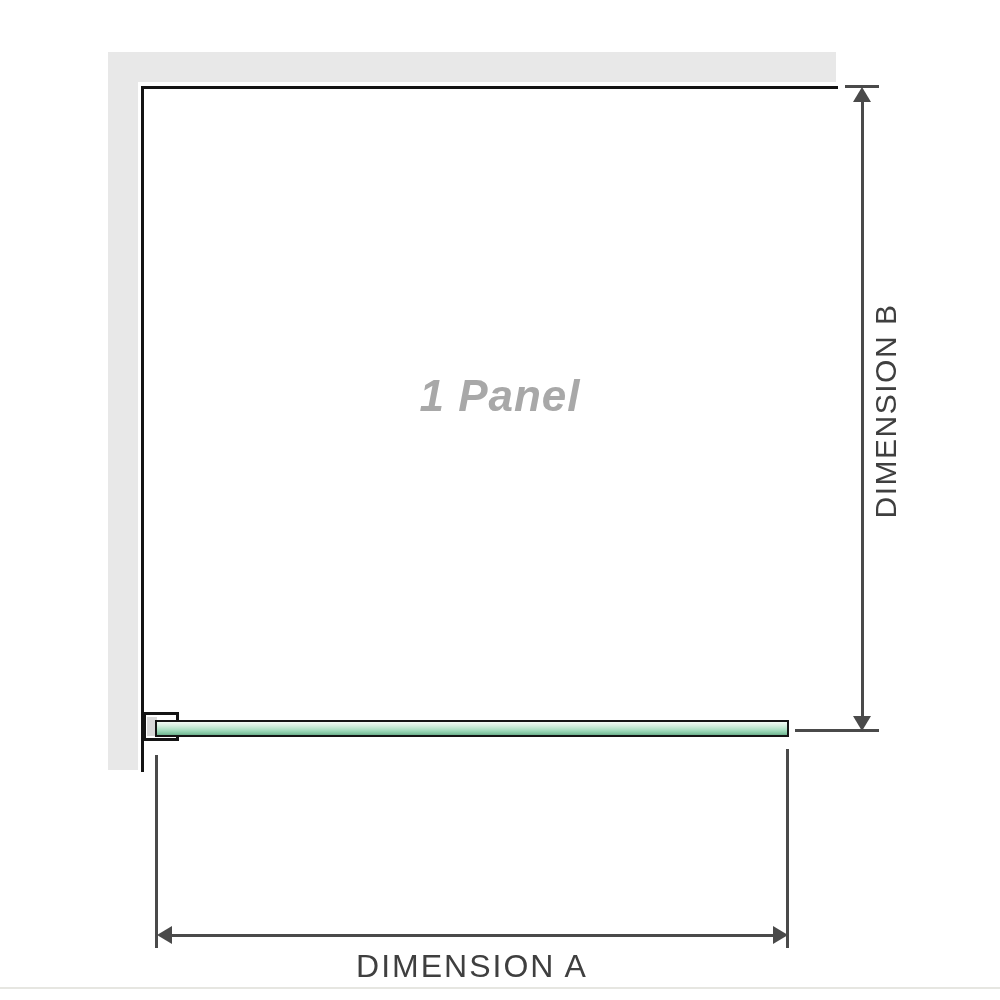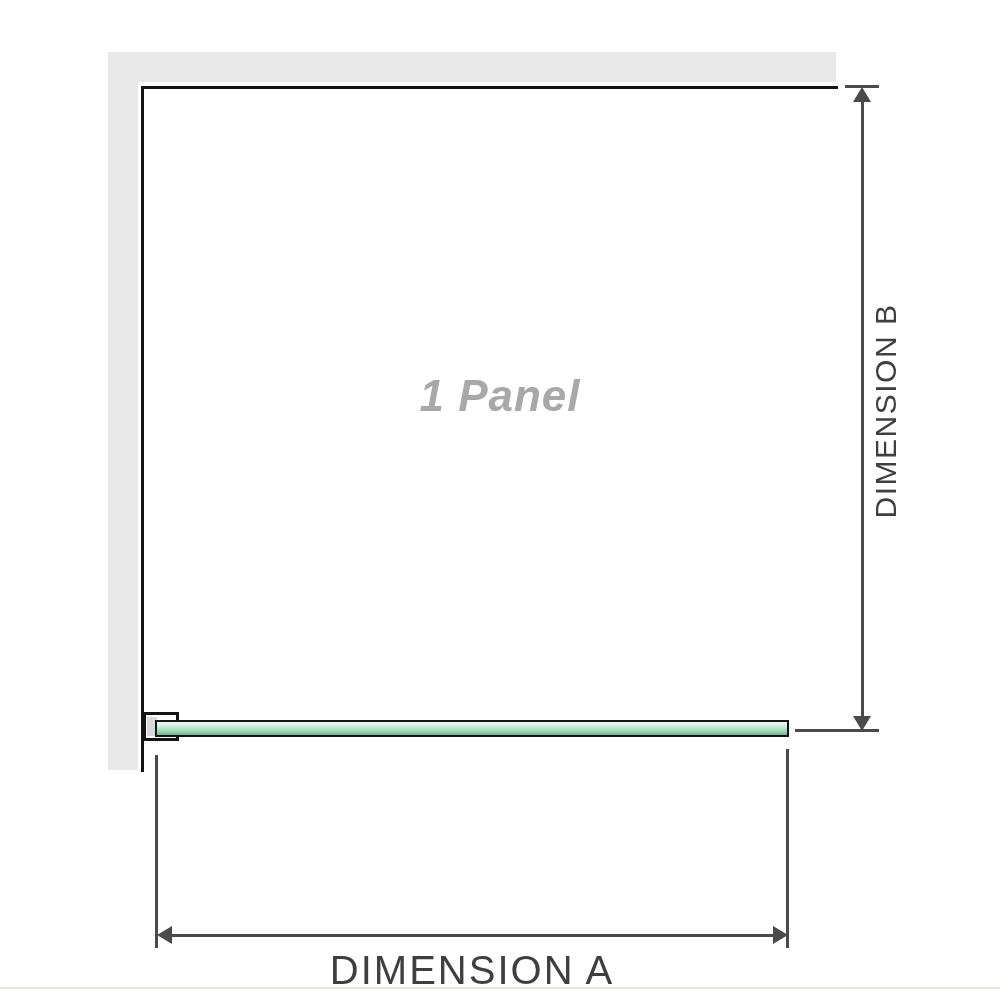--- a/index.html
+++ b/index.html
@@ -52,21 +52,21 @@
               white-space:nowrap;font-size:30px;font-weight:300;letter-spacing:1.5px;
               color:var(--dimension-text,#3f3f3f);}
 
   
   .extA-left{left:155px;top:755px;width:3px;height:193px;}
   .extA-right{left:786px;top:749px;width:3px;height:199px;}
   .dimA-line{left:166px;top:934px;width:612px;height:3px;}
   .dimA-head-left{left:157px;top:926px;}
   .dimA-head-right{left:773px;top:926px;}
   .dimA-label{left:472px;top:948px;transform:translateX(-50%);white-space:nowrap;
-              font-size:40px;font-weight:300;letter-spacing:2px;
+              font-size:32px;font-weight:300;letter-spacing:2px;
               color:var(--dimension-text,#3f3f3f);}
 
   
   .panel-label{left:500px;top:396px;transform:translate(-50%,-50%);white-space:nowrap;
                font-style:italic;font-weight:600;font-size:44px;letter-spacing:1px;
                color:var(--panel-text,#a8a8a8);}
 
   
   .baseline{left:0;top:987px;width:1000px;height:2px;background:var(--baseline,#e6e6e1);}
 </style>

